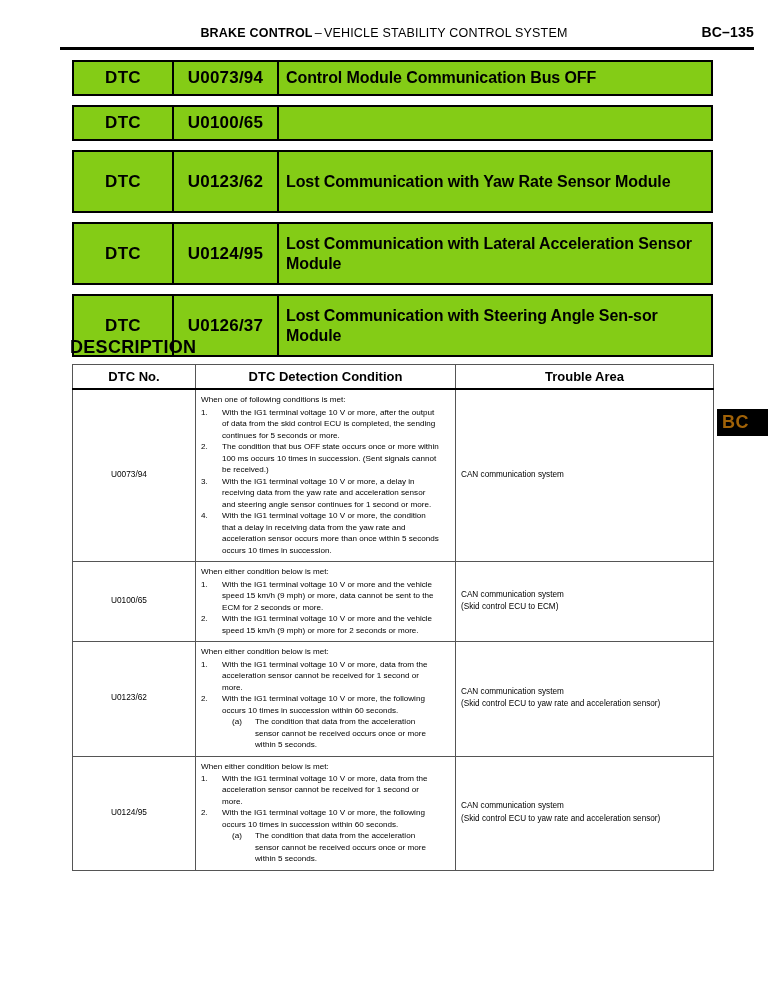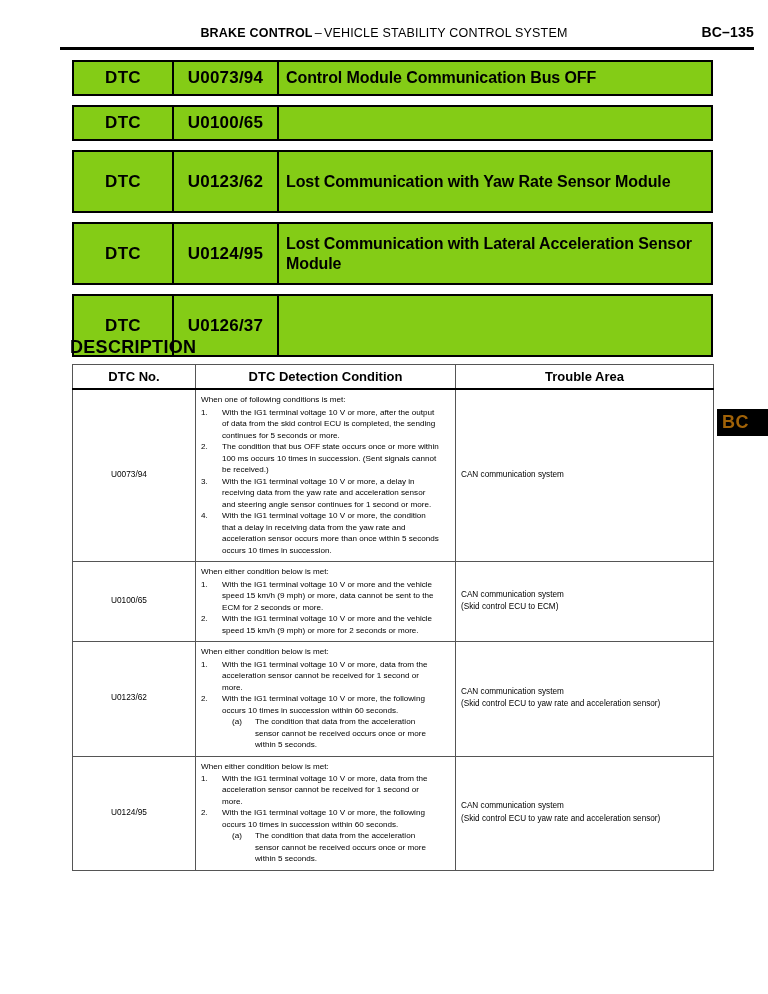--- a/index.html
+++ b/index.html
@@ -259,20 +259,21 @@
 
   <div class="dtc-box h2">
     <div class="cell-label">DTC</div>
     <div class="cell-code">U0124/95</div>
     <div class="cell-title">Lost Communication with Lateral Acceleration Sensor Module</div>
   </div>
 
   <div class="dtc-box h2">
     <div class="cell-label">DTC</div>
     <div class="cell-code">U0126/37</div>
+    <div class="cell-title">Lost Communication with Steering Angle Sen-sor Module</div>
   </div>
 
 </div>
 
 <div class="section-heading">DESCRIPTION</div>
 
 <table class="main-table">
   <colgroup>
     <col class="c1">
       <col class="c2">

